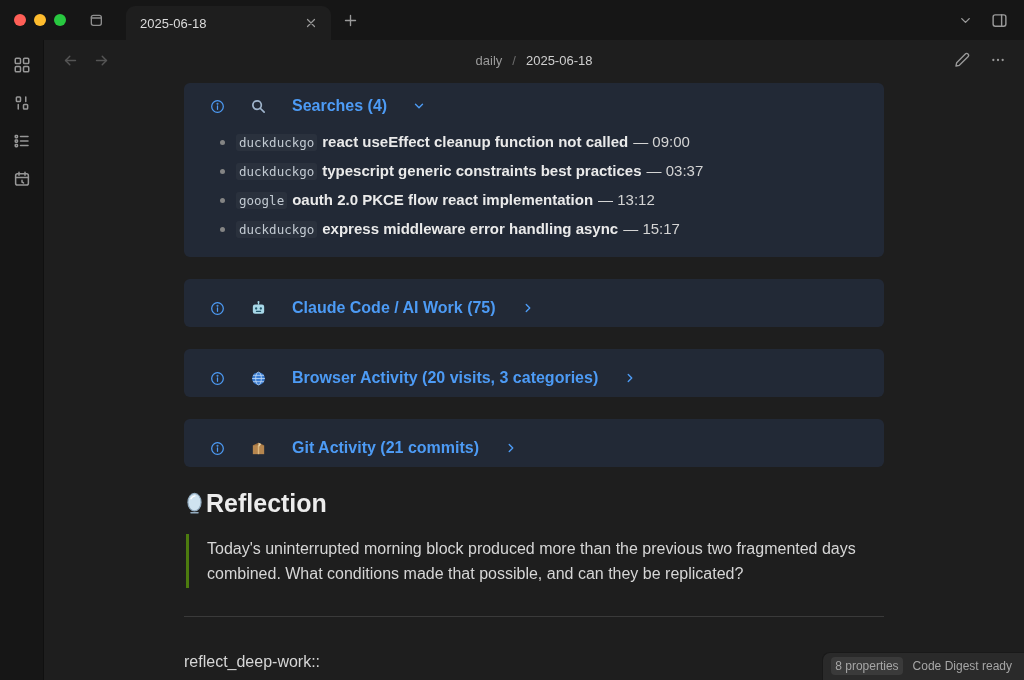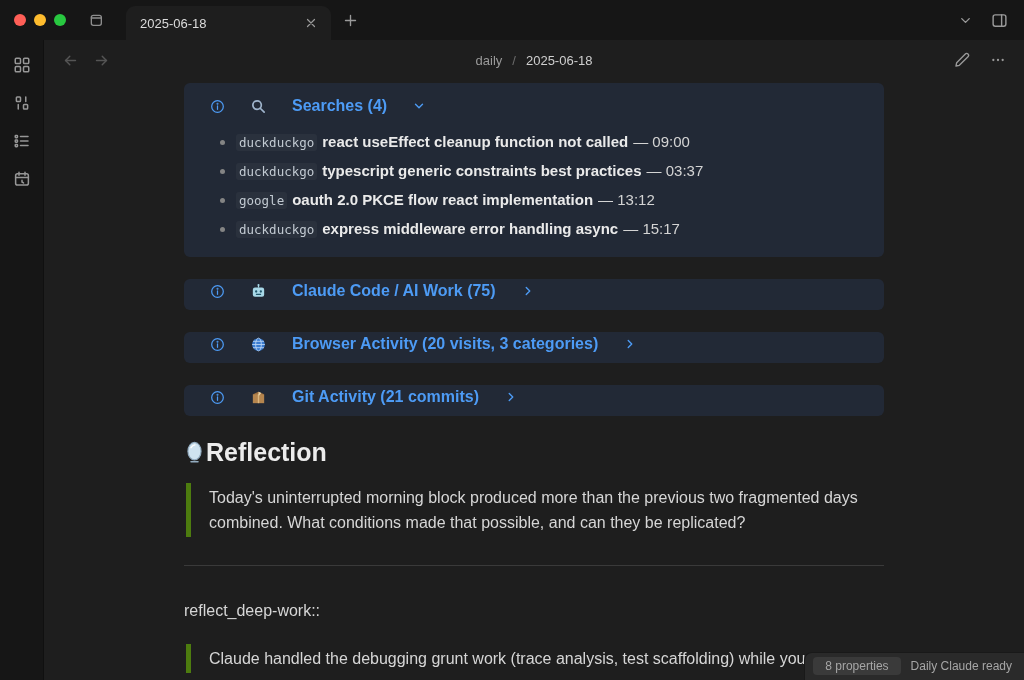--- a/index.html
+++ b/index.html
@@ -78,21 +78,21 @@
   .note-scroll { flex: 1; overflow: hidden; padding-top: 3px; }
   .note { width: 700px; margin: 0 auto; }
 
   
   .callout {
     background: rgba(77, 140, 255, 0.11);
     border-radius: 6px;
     padding: 12px 16px 12px 26px;
     margin-bottom: 22px;
   }
-  .callout.collapsed { padding-top: 1px; padding-bottom: 8px; text-align: right; }
+  .callout.collapsed { padding-top: 18px; padding-bottom: 8px; text-align: right; }
   .callout-title {
     display: flex;
     align-items: center;
     gap: 25px;
     color: #4d9bf5;
     font-weight: 700;
     font-size: 16px;
     line-height: 22px;
   }
   .callout ul { margin: 12px 0 2px 0; padding-left: 26px; }
@@ -114,21 +114,21 @@
   .h2 {
     display: flex;
     align-items: center;
     gap: 1px;
     font-size: 25px;
     font-weight: 700;
     color: #ececec;
     margin: 22px 0 16px 0;
   }
   blockquote {
-    border-left: 5px solid #4d7c0f;
+    border-left: 3px solid #4d7c0f;
     padding: 2px 0 2px 18px;
     margin: 0 0 26px 2px;
     font-size: 16px;
     line-height: 25px;
     color: #d6d6d6;
   }
   hr { border: none; border-top: 1px solid #3a3a3a; margin: 28px 0 36px 0; }
   .field-label { font-size: 16px; color: #d6d6d6; margin: 0 0 24px 0; }
   blockquote.last { margin-bottom: 0; }
 
@@ -143,21 +143,21 @@
     border-bottom: none;
     border-top-left-radius: 8px;
     display: flex;
     align-items: center;
     gap: 10px;
     padding: 4px 12px 5px 8px;
     font-size: 12px;
     color: #a6a6a6;
     z-index: 5;
   }
-  .status-item.pill { background: #3a3a3a; padding: 2px 12px; border-radius: 4px; }
+  .status-item.pill { background: #3a3a3a; padding: 2px 4px; border-radius: 4px; }
 </style>
 </head>
 <body>
 
 <div class="titlebar">
   <div class="traffic-lights">
     <span class="tl red"></span>
     <span class="tl yellow"></span>
     <span class="tl green"></span>
   </div>
@@ -409,17 +409,17 @@
 
         <blockquote class="last">
           <span>Claude handled the debugging grunt work (trace analysis, test scaffolding) while you</span>
         </blockquote>
 
       </div>
     </div>
 
     <div class="status-bar">
       <span class="status-item pill">8 properties</span>
-      <span class="status-item">Daily Claude ready</span>
+      <span class="status-item">Code Digest ready</span>
     </div>
 
   </div>
 </div>
 
 </body></html>

